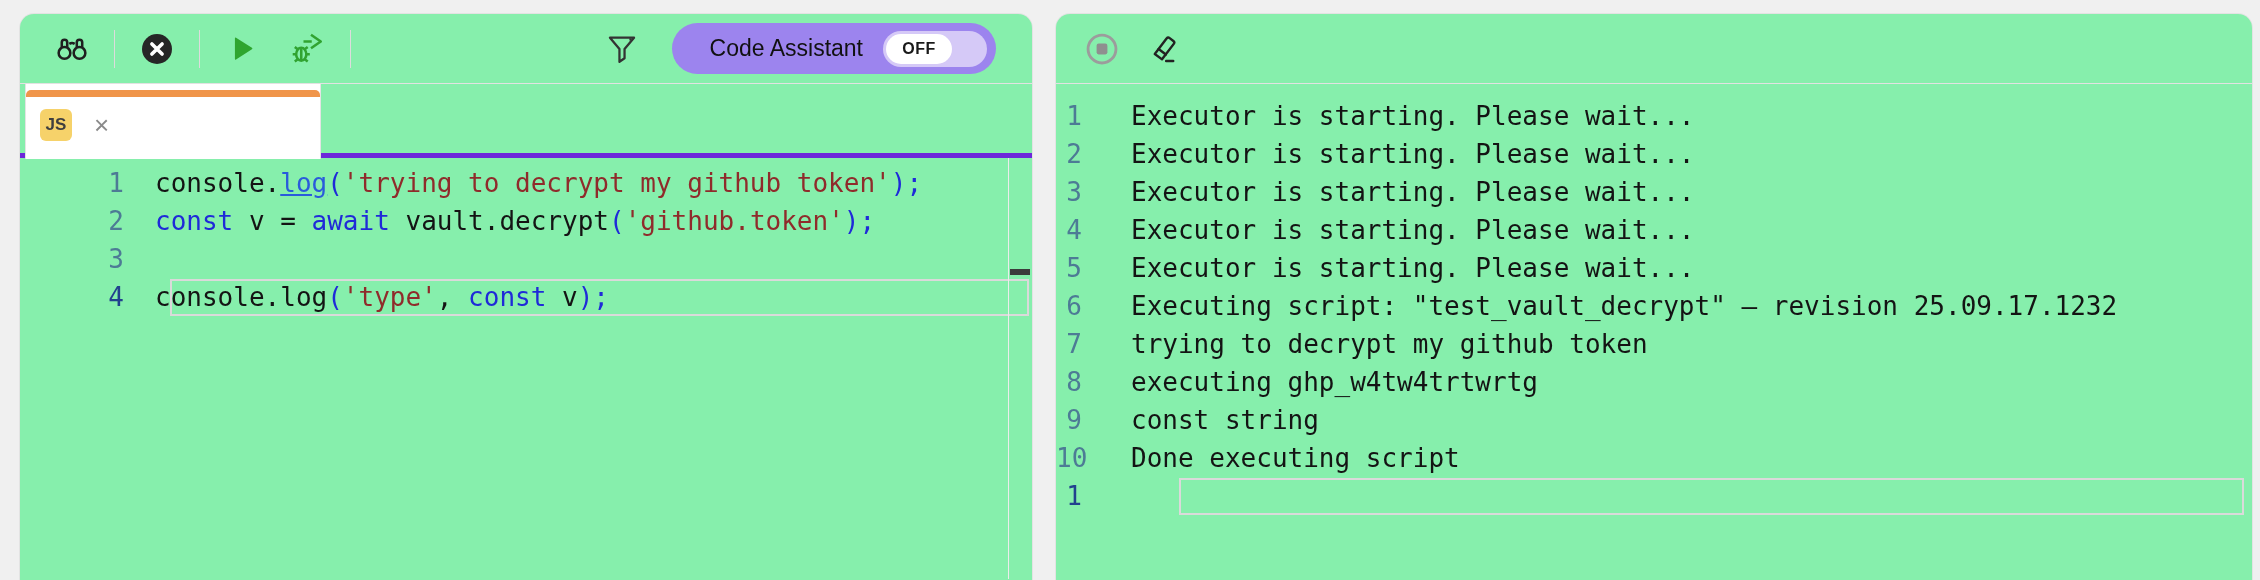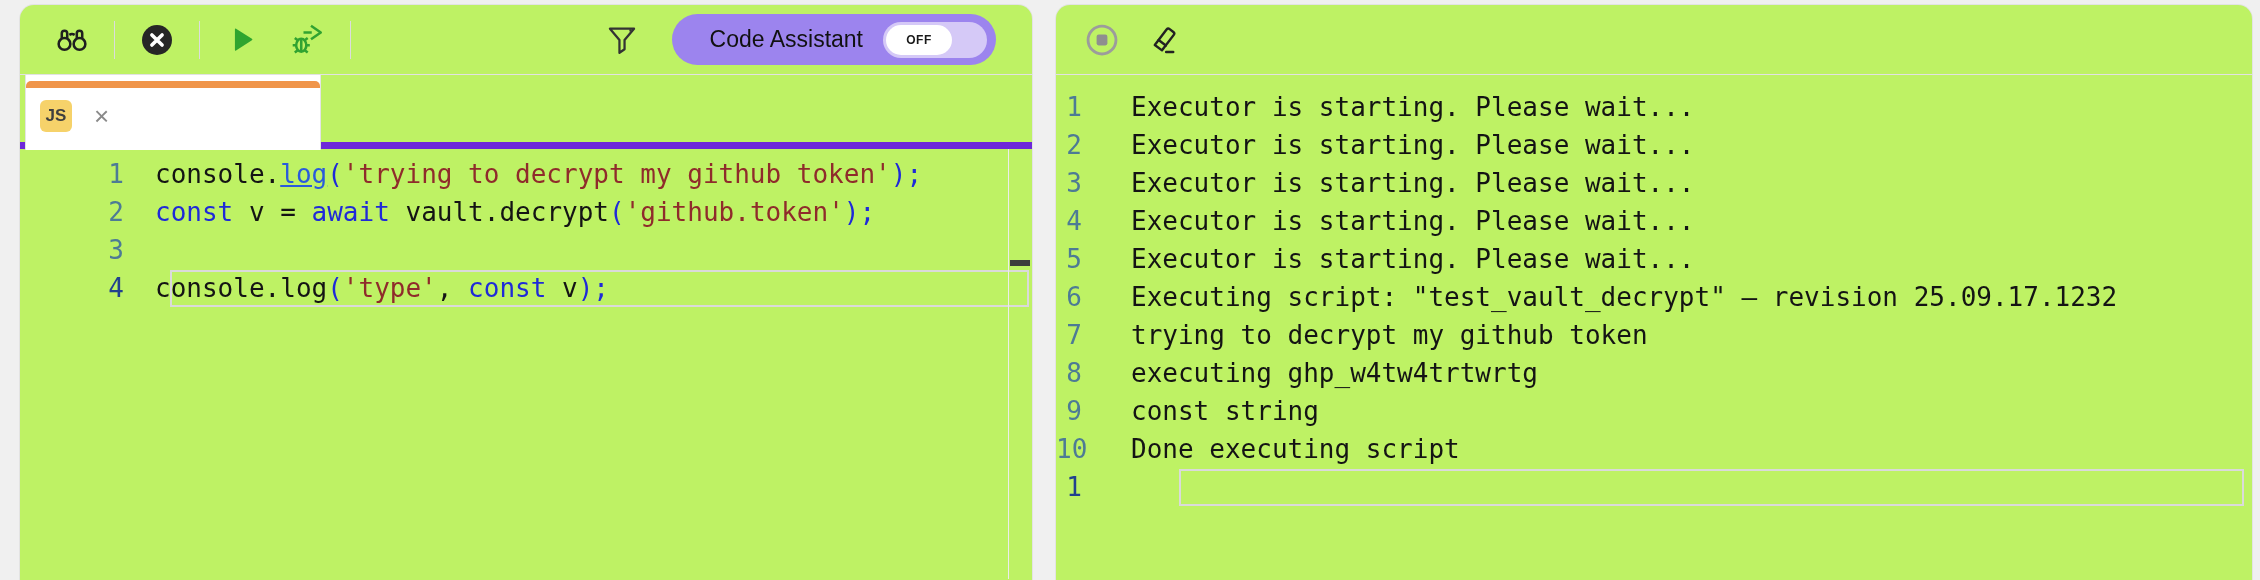--- a/index.html
+++ b/index.html
@@ -1,40 +1,40 @@
 <!DOCTYPE html>
 <html><head>
 <meta charset="utf-8">
 <style>
   * { margin:0; padding:0; box-sizing:border-box; }
   html,body { width:2260px; height:580px; overflow:hidden; }
   body { background:#f0f0f0; font-family:"Liberation Sans", sans-serif; }
 
-  .card { position:absolute; top:5px; bottom:0; background:#bef264; border-radius:14px 14px 0 0;
+  .card { position:absolute; top:14px; bottom:0; background:#86efac; border-radius:14px 14px 0 0;
           box-shadow:0 0 0 1px rgba(0,0,0,0.05); overflow:hidden; }
   #left-card  { left:20px;  width:1012px; }
   #right-card { left:1056px; width:1196px; }
 
   
   .toolbar { display:flex; align-items:center; height:70px; border-bottom:1px solid #e2e2e2; }
   .tb-btn { display:flex; align-items:center; justify-content:center; width:44px; height:44px; cursor:pointer; }
   .tb-sep { width:1px; height:38px; background:#dcdcdc; margin:0 20px; }
   #left-card .toolbar { padding:0 36px 0 30px; }
   #right-card .toolbar { padding:0 24px; }
 
   .pill { margin-left:28px; display:flex; align-items:center; gap:20px;
           background:#9c84ee; border-radius:26px; height:51px; padding:0 9px 0 38px; cursor:pointer; }
   .pill-label { font-size:23px; color:#111; }
   .toggle { position:relative; width:104px; height:36px; border-radius:18px; background:#d5c9f7; }
   .knob { position:absolute; left:3px; top:3px; width:66px; height:30px; border-radius:15px; background:#fff;
-          display:flex; align-items:center; justify-content:center; font-size:12px; font-weight:700; color:#1a1a1a; letter-spacing:.5px; }
+          display:flex; align-items:center; justify-content:center; font-size:16px; font-weight:700; color:#1a1a1a; letter-spacing:.5px; }
   .tb-spring { margin-left:auto; }
 
   
-  .tabstrip { position:relative; height:74px; border-bottom:7px solid #6d28d9; display:flex; }
+  .tabstrip { position:relative; height:74px; border-bottom:5px solid #6d28d9; display:flex; }
   .tab { position:relative; margin-left:5px; width:296px; height:75px; background:#fff;
          border-left:1px solid #e4e4e4; border-right:1px solid #e4e4e4;
          display:flex; align-items:center; padding:6px 0 0 14px; cursor:pointer; }
   .tab-accent { position:absolute; top:6px; left:0; right:0; height:7px; background:#f0954a; border-radius:5px 5px 0 0; }
   .js-badge { width:32px; height:32px; border-radius:6px; background:#f6d26a; color:#3f3f3f;
               display:flex; align-items:center; justify-content:center; font-size:17px; font-weight:700; }
   .tab-title { margin-left:16px; font-size:27px; font-weight:700; color:#1c1c1c; }
   .tab-close { margin-left:22px; font-size:26px; color:#8a8a8a; cursor:pointer; line-height:1; }
 
   

